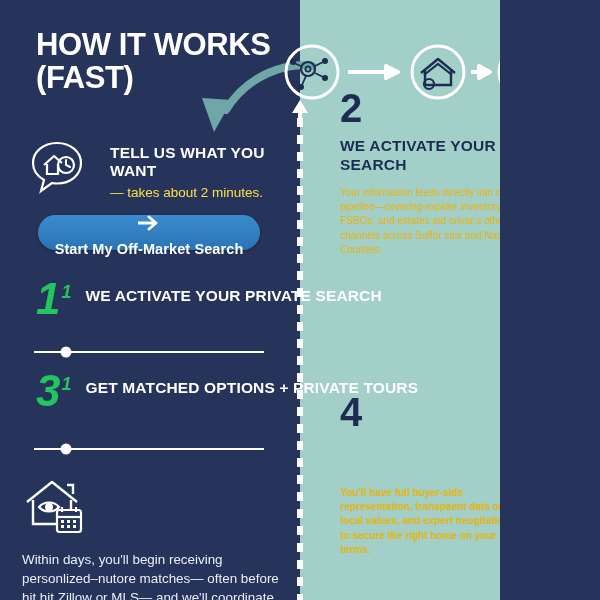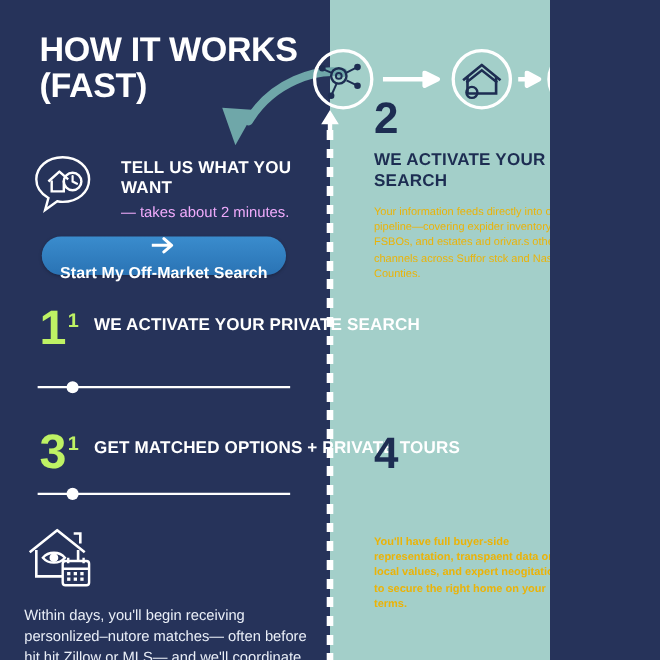--- a/index.html
+++ b/index.html
@@ -22,36 +22,36 @@
   .title{position:absolute;left:36px;top:28px;width:250px;
          color:#ffffff;font-weight:700;font-size:31px;line-height:1.08;
          letter-spacing:-0.4px;text-transform:uppercase;}
 
   .curve-arrow{position:absolute;left:196px;top:52px;width:120px;height:85px;}
 
   .row-tell{position:absolute;left:28px;top:136px;width:262px;display:flex;align-items:flex-start;gap:24px;}
   .icon-bubble{flex:0 0 auto;width:58px;height:58px;margin-top:2px;}
   .tell-txt{padding-top:8px;}
   .tell-head{color:#ffffff;font-weight:700;font-size:15.5px;letter-spacing:.2px;text-transform:uppercase;line-height:1.15;}
-  .tell-sub{color:#f0abfc;font-size:13.5px;margin-top:5px;line-height:1.25;}
+  .tell-sub{color:#fde047;font-size:13.5px;margin-top:5px;line-height:1.25;}
 
   .cta{position:absolute;left:38px;top:215px;width:222px;height:35px;border-radius:18px;
        background:linear-gradient(180deg,#3a8ccd 0%,#2a73b4 100%);
        display:flex;align-items:center;gap:10px;padding:0 14px;box-sizing:border-box;
        box-shadow:0 1px 3px rgba(0,0,0,.25);cursor:pointer;flex-direction:column;}
   .cta-arrow{flex:0 0 auto;width:22px;height:16px;}
   .cta-label{color:#ffffff;font-weight:700;font-size:14.5px;letter-spacing:.1px;white-space:nowrap;}
 
   .step{position:absolute;display:flex;align-items:flex-start;gap:14px;}
-  .step-num{color:#bef264;font-weight:700;font-size:44px;line-height:.88;position:relative;}
+  .step-num{color:#22c55e;font-weight:700;font-size:44px;line-height:.88;position:relative;font-style:italic;}
   .step-num sup{font-size:18px;font-weight:700;vertical-align:super;line-height:1;margin-left:1px;}
   .step-label{color:#ffffff;font-weight:700;font-size:15.5px;line-height:1.22;text-transform:uppercase;padding-top:7px;letter-spacing:.15px;}
 
   .step1{left:36px;top:280px;}
-  .step3{left:36px;top:392px;}
+  .step3{left:36px;top:372px;}
 
   .rule{position:absolute;left:34px;width:230px;height:12px;}
   .rule1{top:346px;}
   .rule2{top:443px;}
 
   .row-days{position:absolute;left:22px;top:468px;width:270px;display:flex;align-items:flex-start;gap:12px;flex-direction:column;}
   .icon-houseeye{flex:0 0 auto;width:64px;height:64px;margin-top:6px;}
   .days-txt{color:#e9eef7;font-size:13.4px;line-height:1.42;}
 
   

